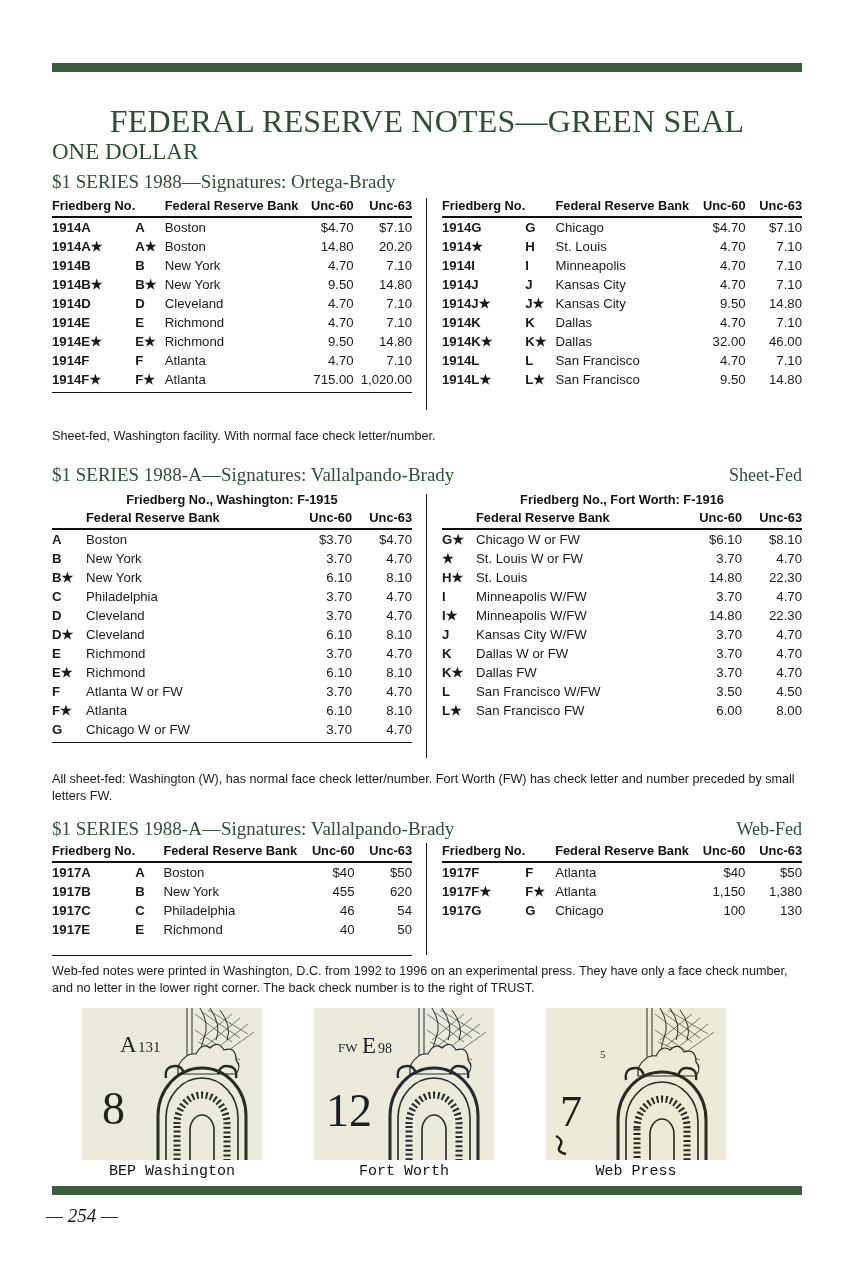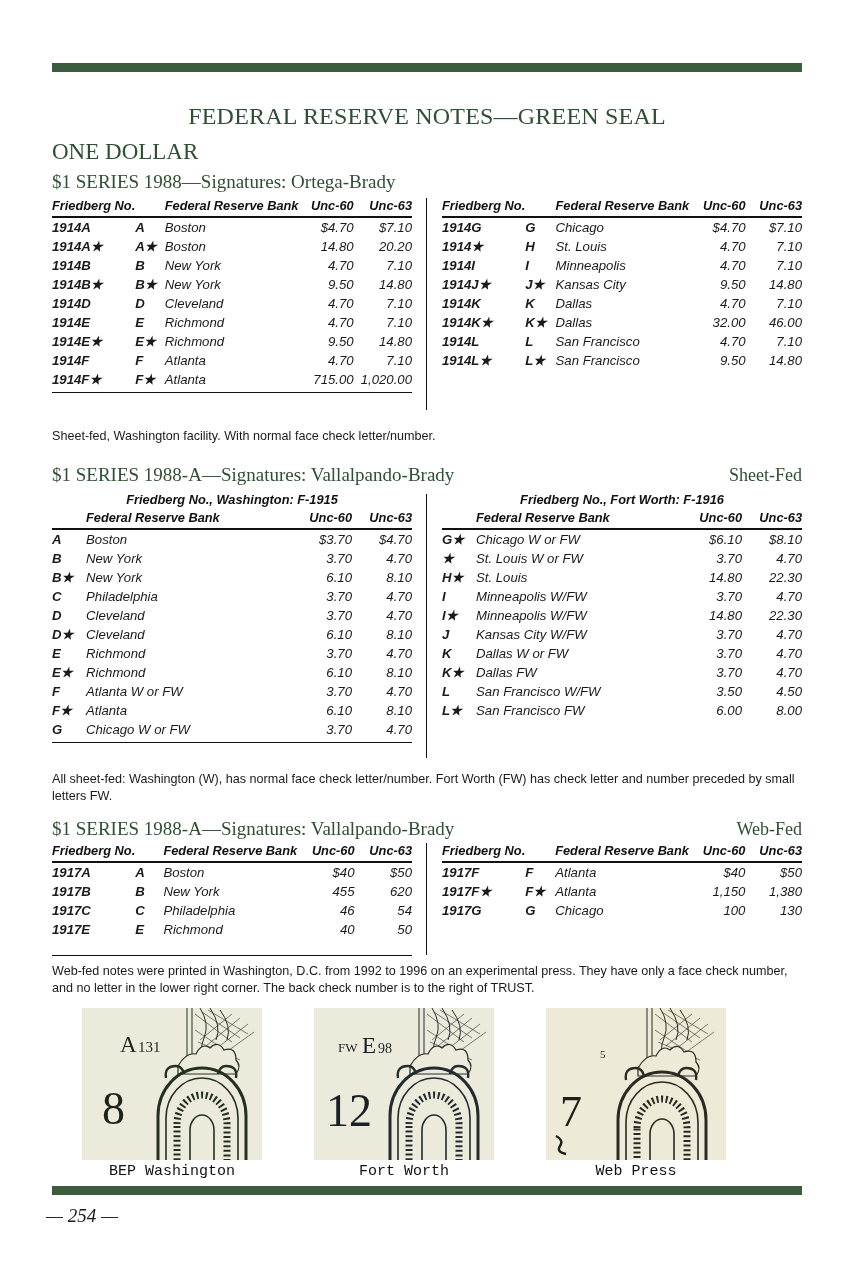--- a/index.html
+++ b/index.html
@@ -12,21 +12,21 @@
   }
   .page{position:relative;width:853px;height:1280px;padding:0;box-sizing:border-box;}
 
   
   .topbar{position:absolute;left:52px;top:63px;width:750px;height:9px;background:#3c5c3e;}
   .botbar{position:absolute;left:52px;top:1186px;width:750px;height:9px;background:#3c5c3e;}
 
   
   .h1{
     font-family:"Liberation Serif", serif;
-    color:#2f4f32;font-size:24px;letter-spacing:.2px;
+    color:#2f4f32;font-size:32px;letter-spacing:.2px;
     text-align:center;font-weight:400;
     position:absolute;left:52px;top:103px;width:750px;
   }
   .h2{
     font-family:"Liberation Serif", serif;
     color:#2f4f32;font-size:23px;
     text-align:left;font-weight:400;
     position:absolute;left:52px;top:139px;width:750px;
   }
 
@@ -34,21 +34,21 @@
   .sec{position:absolute;left:52px;width:750px;
     font-family:"Liberation Serif", serif;
     color:#2f4f32;font-size:19px;
     display:flex;justify-content:space-between;align-items:baseline;}
   .sec .sig{}
   .sec .right{font-size:18px;}
   .sec .lhs{white-space:nowrap;}
 
   
   .tbl{position:absolute;display:flex;width:750px;left:52px;}
-  .col{position:relative;font-style:italic;}
+  .col{position:relative;}
   .col.left{width:360px;}
   .col.right{width:360px;margin-left:30px;}
   .divider{position:absolute;width:1px;background:#111;}
 
   table{border-collapse:collapse;width:100%;font-size:12.8px;}
   th{
     font-size:12.8px;font-weight:bold;text-align:left;
     padding:0 0 3px 0;white-space:nowrap;color:#111;
   }
   thead tr.hdr th{border-bottom:2.5px solid #111;}
@@ -215,20 +215,27 @@
               <td class="fr c-fr">1914★</td>
               <td class="fr c-lt">H</td>
               <td class="c-bk">St. Louis</td>
               <td class="num c-n1">4.70</td>
               <td class="num c-n2">7.10</td>
             </tr>
             <tr>
               <td class="fr c-fr">1914I</td>
               <td class="fr c-lt">I</td>
               <td class="c-bk">Minneapolis</td>
+              <td class="num c-n1">4.70</td>
+              <td class="num c-n2">7.10</td>
+            </tr>
+            <tr>
+              <td class="fr c-fr">1914J</td>
+              <td class="fr c-lt">J</td>
+              <td class="c-bk">Kansas City</td>
               <td class="num c-n1">4.70</td>
               <td class="num c-n2">7.10</td>
             </tr>
             <tr>
               <td class="fr c-fr">1914J★</td>
               <td class="fr c-lt">J★</td>
               <td class="c-bk">Kansas City</td>
               <td class="num c-n1">9.50</td>
               <td class="num c-n2">14.80</td>
             </tr>

